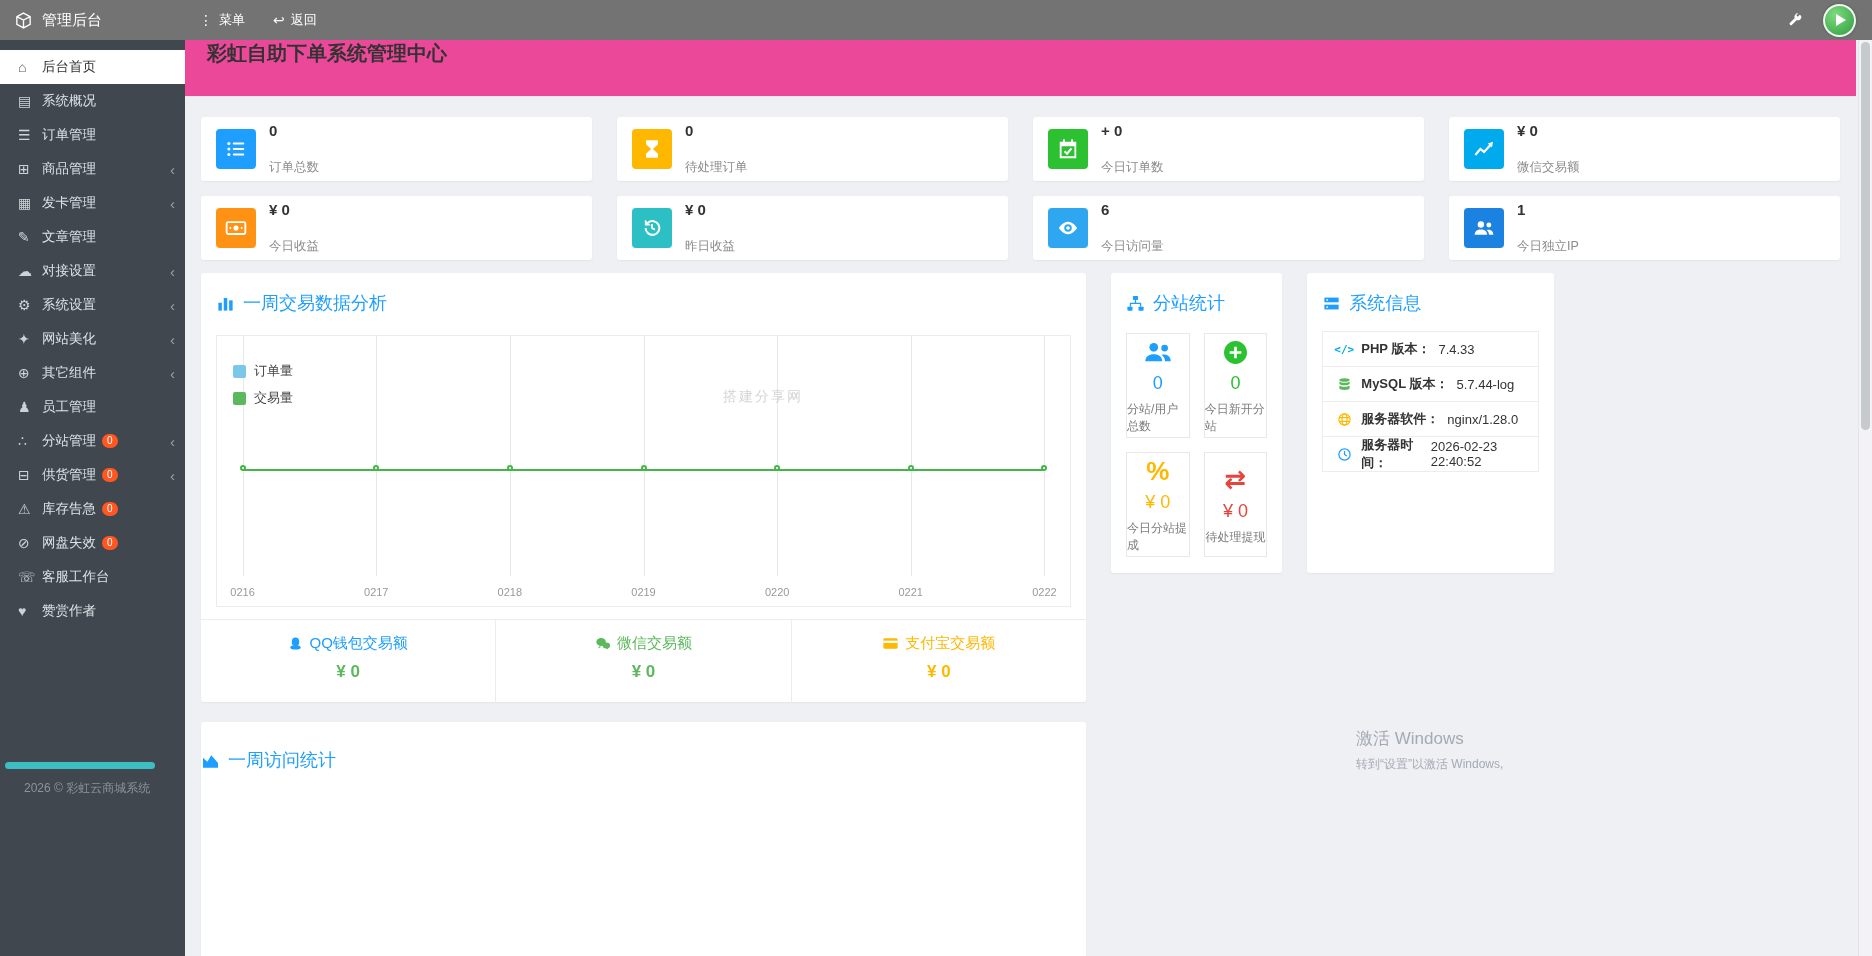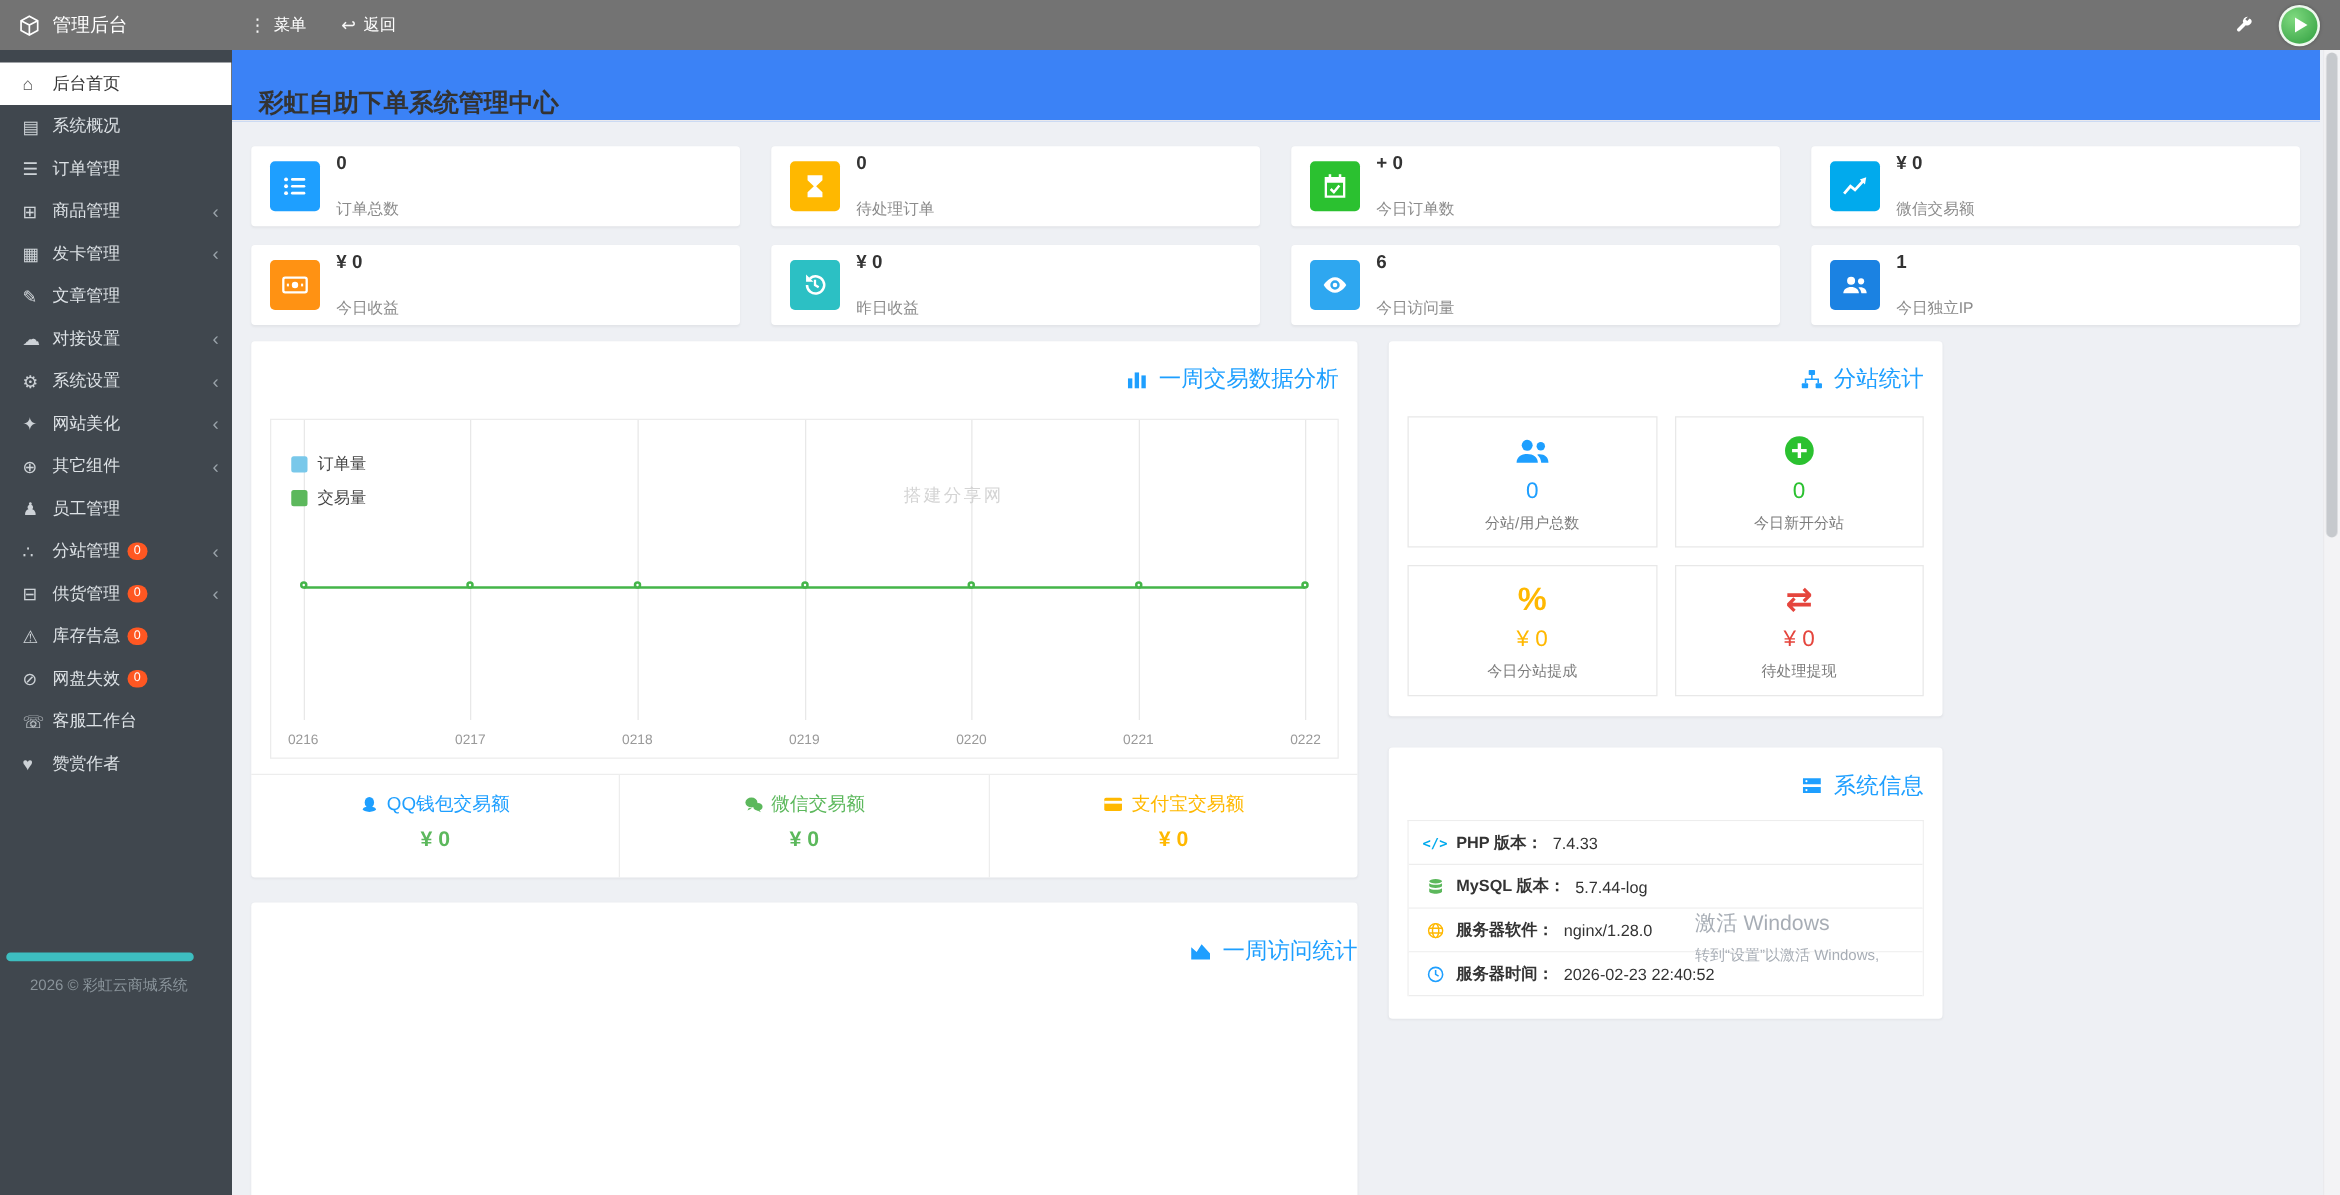--- a/index.html
+++ b/index.html
@@ -31,21 +31,21 @@
   .side-item.active .ico{color:#444}
   .badge{background:#ff5722;color:#fff;font-size:10px;line-height:14px;border-radius:8px;
     padding:0 5px;margin-left:6px}
   .chev{margin-left:auto;color:#9aa3aa;font-size:15px}
   .side-scroll{position:absolute;left:5px;top:722px;width:150px;height:7px;border-radius:4px;
     background:#3dbec0;cursor:pointer}
   .side-footer{position:absolute;top:740px;left:24px;font-size:12px;color:#8a949b}
 
   
   .main{position:absolute;top:40px;left:185px;width:1671px;height:916px;overflow:hidden}
-  .page-header{background:#3b82f6;height:57px;display:flex;align-items:flex-end;padding:0 22px;
+  .page-header{background:#ec4899;height:57px;display:flex;align-items:flex-start;padding:0 22px;
     border-bottom:1px solid #e9e9ed}
   .page-title{font-size:20px;font-weight:600;color:#333}
   .content{padding:20px 16px}
 
   .panel{background:#fff;border-radius:3px;box-shadow:0 1px 2px rgba(0,0,0,.05)}
 
   
   .stats-grid{display:grid;grid-template-columns:repeat(4,1fr);gap:15px 25px;margin-bottom:13px}
   .stat-card{height:64px;display:flex;align-items:center;padding:0 15px}
   .stat-icon{width:40px;height:40px;border-radius:4px;display:flex;align-items:center;
@@ -54,23 +54,23 @@
   .bg-blue{background:#1e9fff}.bg-amber{background:#ffb800}.bg-green{background:#2bc130}
   .bg-cyan{background:#01aaed}.bg-orange{background:#ff9213}.bg-teal{background:#2cc0c4}
   .bg-sky{background:#2ea7f0}.bg-indigo{background:#1b82e2}
   .stat-text{display:flex;flex-direction:column}
   .stat-value{font-size:15px;font-weight:700;color:#333}
   .stat-label{font-size:12.5px;color:#8b8b8b;margin-top:20px}
 
   
   .main-row{display:flex;gap:25px;align-items:flex-start}
   .left-col{width:885px;flex:none}
-  .right-col{width:443px;flex:none;display:flex;flex-direction:column;gap:25px}
-
-  .card-title{display:flex;justify-content:flex-end;align-items:center;gap:8px;
+  .right-col{width:443px;flex:none;display:flex;gap:25px}
+
+  .card-title{display:flex;justify-content:flex-start;align-items:center;gap:8px;
     color:#1e9fff;font-size:18px}
   .card-title svg{flex:none}
 
   
   .chart-card{padding:18px 15px 0}
   .plot{position:relative;height:272px;border:1px solid #ececec;margin-top:20px;background:#fff}
   .gl{position:absolute;top:0;bottom:30px;width:1px;background:#e8e8e8}
   .chart-line{position:absolute;left:3%;right:3%;top:133px;height:2px;background:#44b549}
   .dot{position:absolute;top:129px;width:6px;height:6px;border:2px solid #44b549;background:#fff;
     border-radius:50%;transform:translateX(-50%)}

